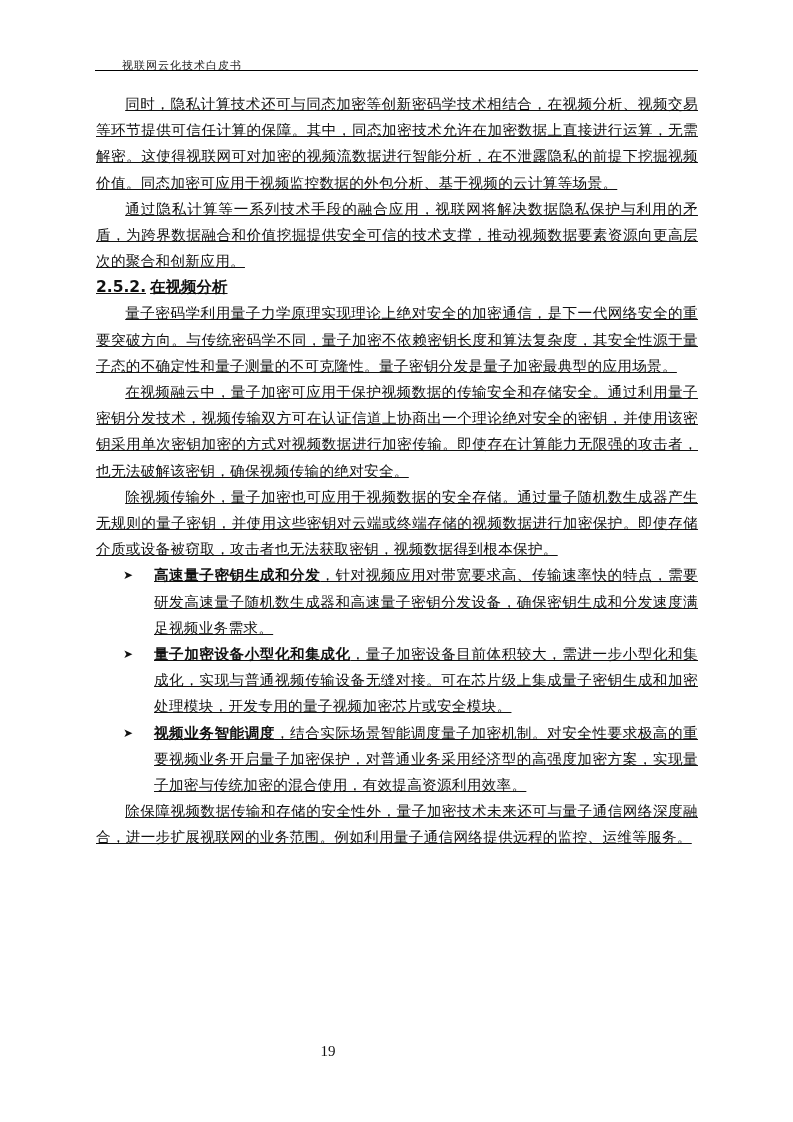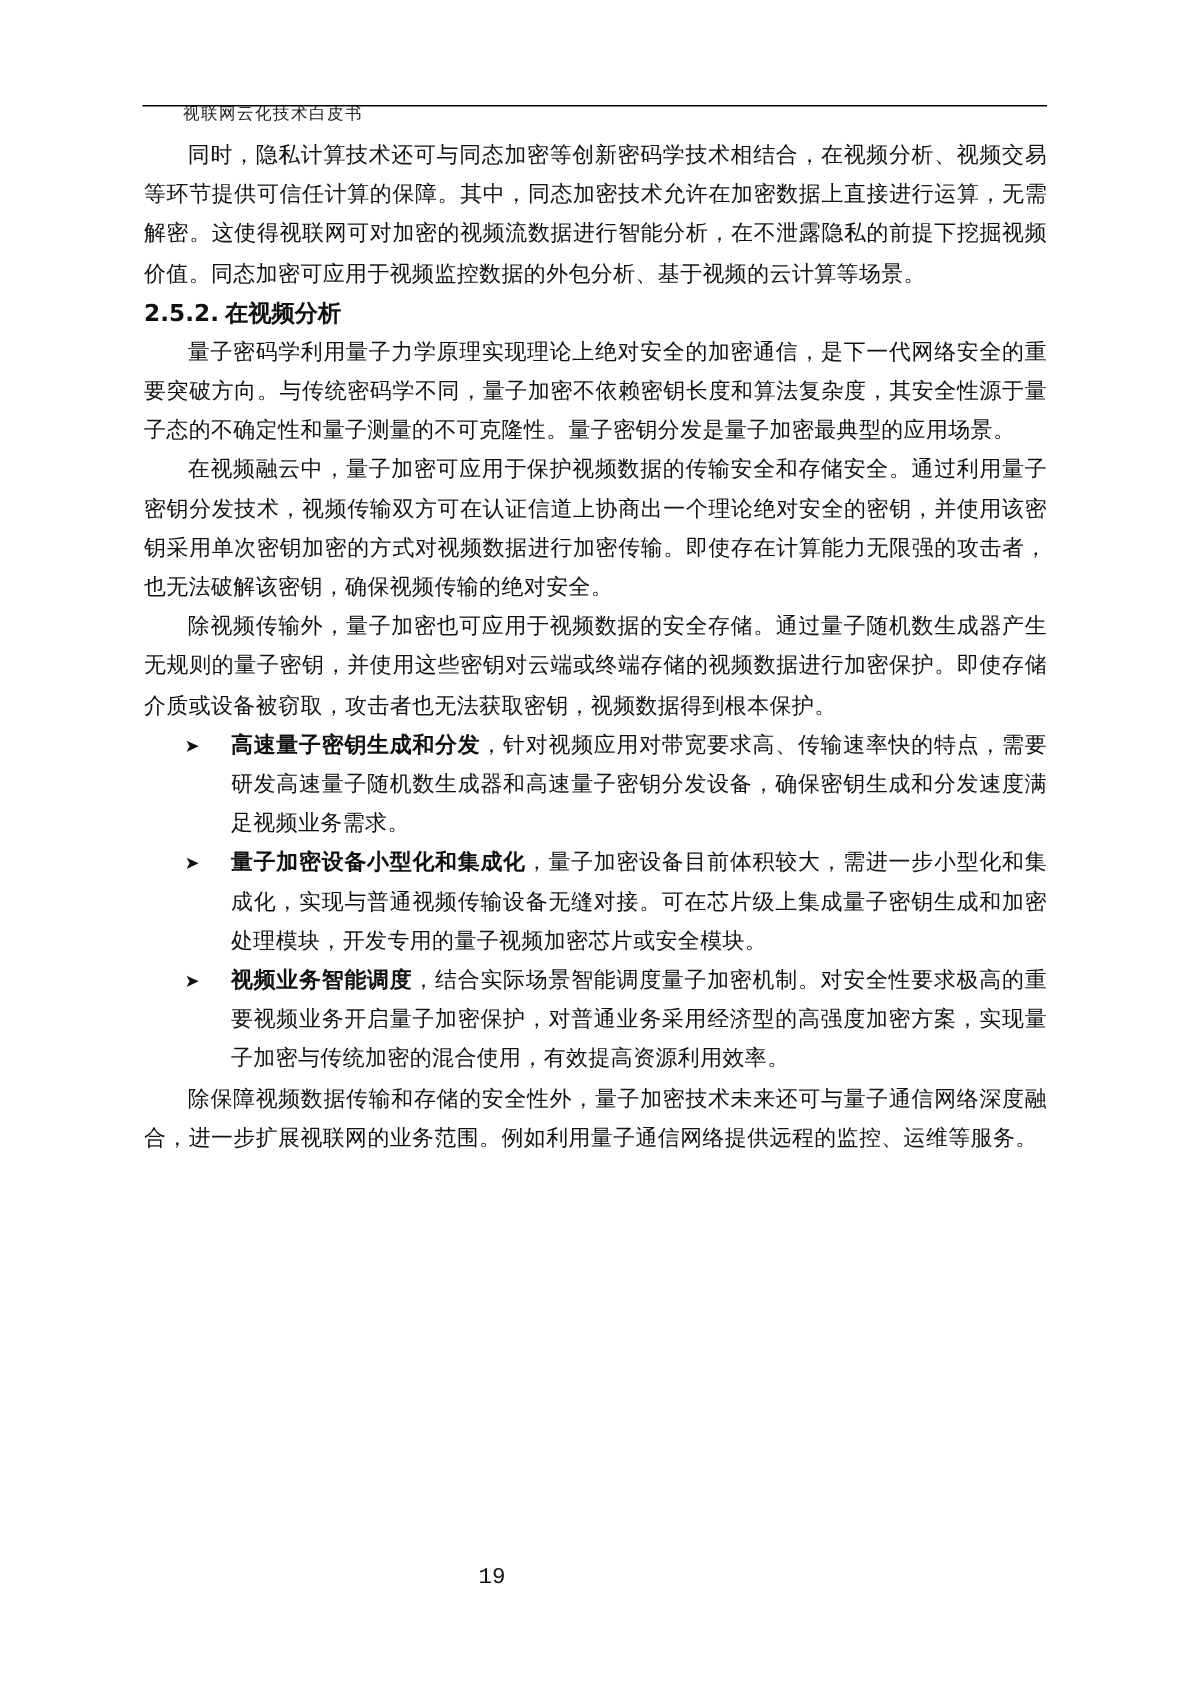--- a/index.html
+++ b/index.html
@@ -5,29 +5,29 @@
   html, body { margin: 0; padding: 0; background: #ffffff; }
   body {
     width: 793px; height: 1122px; position: relative; overflow: hidden;
     font-family: "DejaVu Serif", "Liberation Serif", serif;
     color: #111;
   }
   .header {
     position: absolute; left: 95px; top: 46px; width: 603px;
   }
   .header-title {
-    position: absolute; left: 27px; top: 22px;
+    position: absolute; left: 27px; top: 12px;
     font-size: 11px; letter-spacing: 1px; color: #222;
   }
   .header-rule {
     position: absolute; left: 0; top: 24px; width: 603px; height: 0;
     border-top: 1.5px solid #000;
   }
   .content {
-    position: absolute; left: 96px; top: 91px; width: 602px;
+    position: absolute; left: 96px; top: 91px; width: 602px; text-decoration: underline;
   }
   .p {
     font-size: 14.6px; line-height: 26.2px; margin: 0;
     text-align: justify; text-align-last: left;
     letter-spacing: 0.3px;
   }
   .indent { text-indent: 2em; }
   .h3 {
     font-family: "DejaVu Sans", "Liberation Sans", sans-serif;
     font-weight: bold; font-size: 15.5px; line-height: 26px; margin: 0;
@@ -36,33 +36,34 @@
   .bullet {
     position: relative; padding-left: 58px;
   }
   .bullet .arrow {
     position: absolute; left: 27px; top: 0; font-size: 12px; line-height: 26.2px;
     font-family: "DejaVu Sans", sans-serif;
   }
   .bullet b { font-weight: bold; }
   .page-number {
     position: absolute; left: 0; width: 656px; top: 1043px; text-align: center;
-    font-family: Liberation Mono, monospace; font-size: 15px;
+    font-family: Liberation Serif, serif; font-size: 15px;
   }
 </style>
 </head>
 <body>
 
 <div class="header">
   <span class="header-title">视联网云化技术白皮书</span>
   <div class="header-rule"></div>
 </div>
 
 <div class="content">
   <p class="p indent">同时，隐私计算技术还可与同态加密等创新密码学技术相结合，在视频分析、视频交易等环节提供可信任计算的保障。其中，同态加密技术允许在加密数据上直接进行运算，无需解密。这使得视联网可对加密的视频流数据进行智能分析，在不泄露隐私的前提下挖掘视频价值。同态加密可应用于视频监控数据的外包分析、基于视频的云计算等场景。</p>
+  <p class="p indent">通过隐私计算等一系列技术手段的融合应用，视联网将解决数据隐私保护与利用的矛盾，为跨界数据融合和价值挖掘提供安全可信的技术支撑，推动视频数据要素资源向更高层次的聚合和创新应用。</p>
 
   <h3 class="h3">
     <span class="num">2.5.2.</span><span>在视频分析</span>
   </h3>
 
   <p class="p indent">量子密码学利用量子力学原理实现理论上绝对安全的加密通信，是下一代网络安全的重要突破方向。与传统密码学不同，量子加密不依赖密钥长度和算法复杂度，其安全性源于量子态的不确定性和量子测量的不可克隆性。量子密钥分发是量子加密最典型的应用场景。</p>
   <p class="p indent">在视频融云中，量子加密可应用于保护视频数据的传输安全和存储安全。通过利用量子密钥分发技术，视频传输双方可在认证信道上协商出一个理论绝对安全的密钥，并使用该密钥采用单次密钥加密的方式对视频数据进行加密传输。即使存在计算能力无限强的攻击者，也无法破解该密钥，确保视频传输的绝对安全。</p>
   <p class="p indent">除视频传输外，量子加密也可应用于视频数据的安全存储。通过量子随机数生成器产生无规则的量子密钥，并使用这些密钥对云端或终端存储的视频数据进行加密保护。即使存储介质或设备被窃取，攻击者也无法获取密钥，视频数据得到根本保护。</p>
 
   <p class="p bullet">

